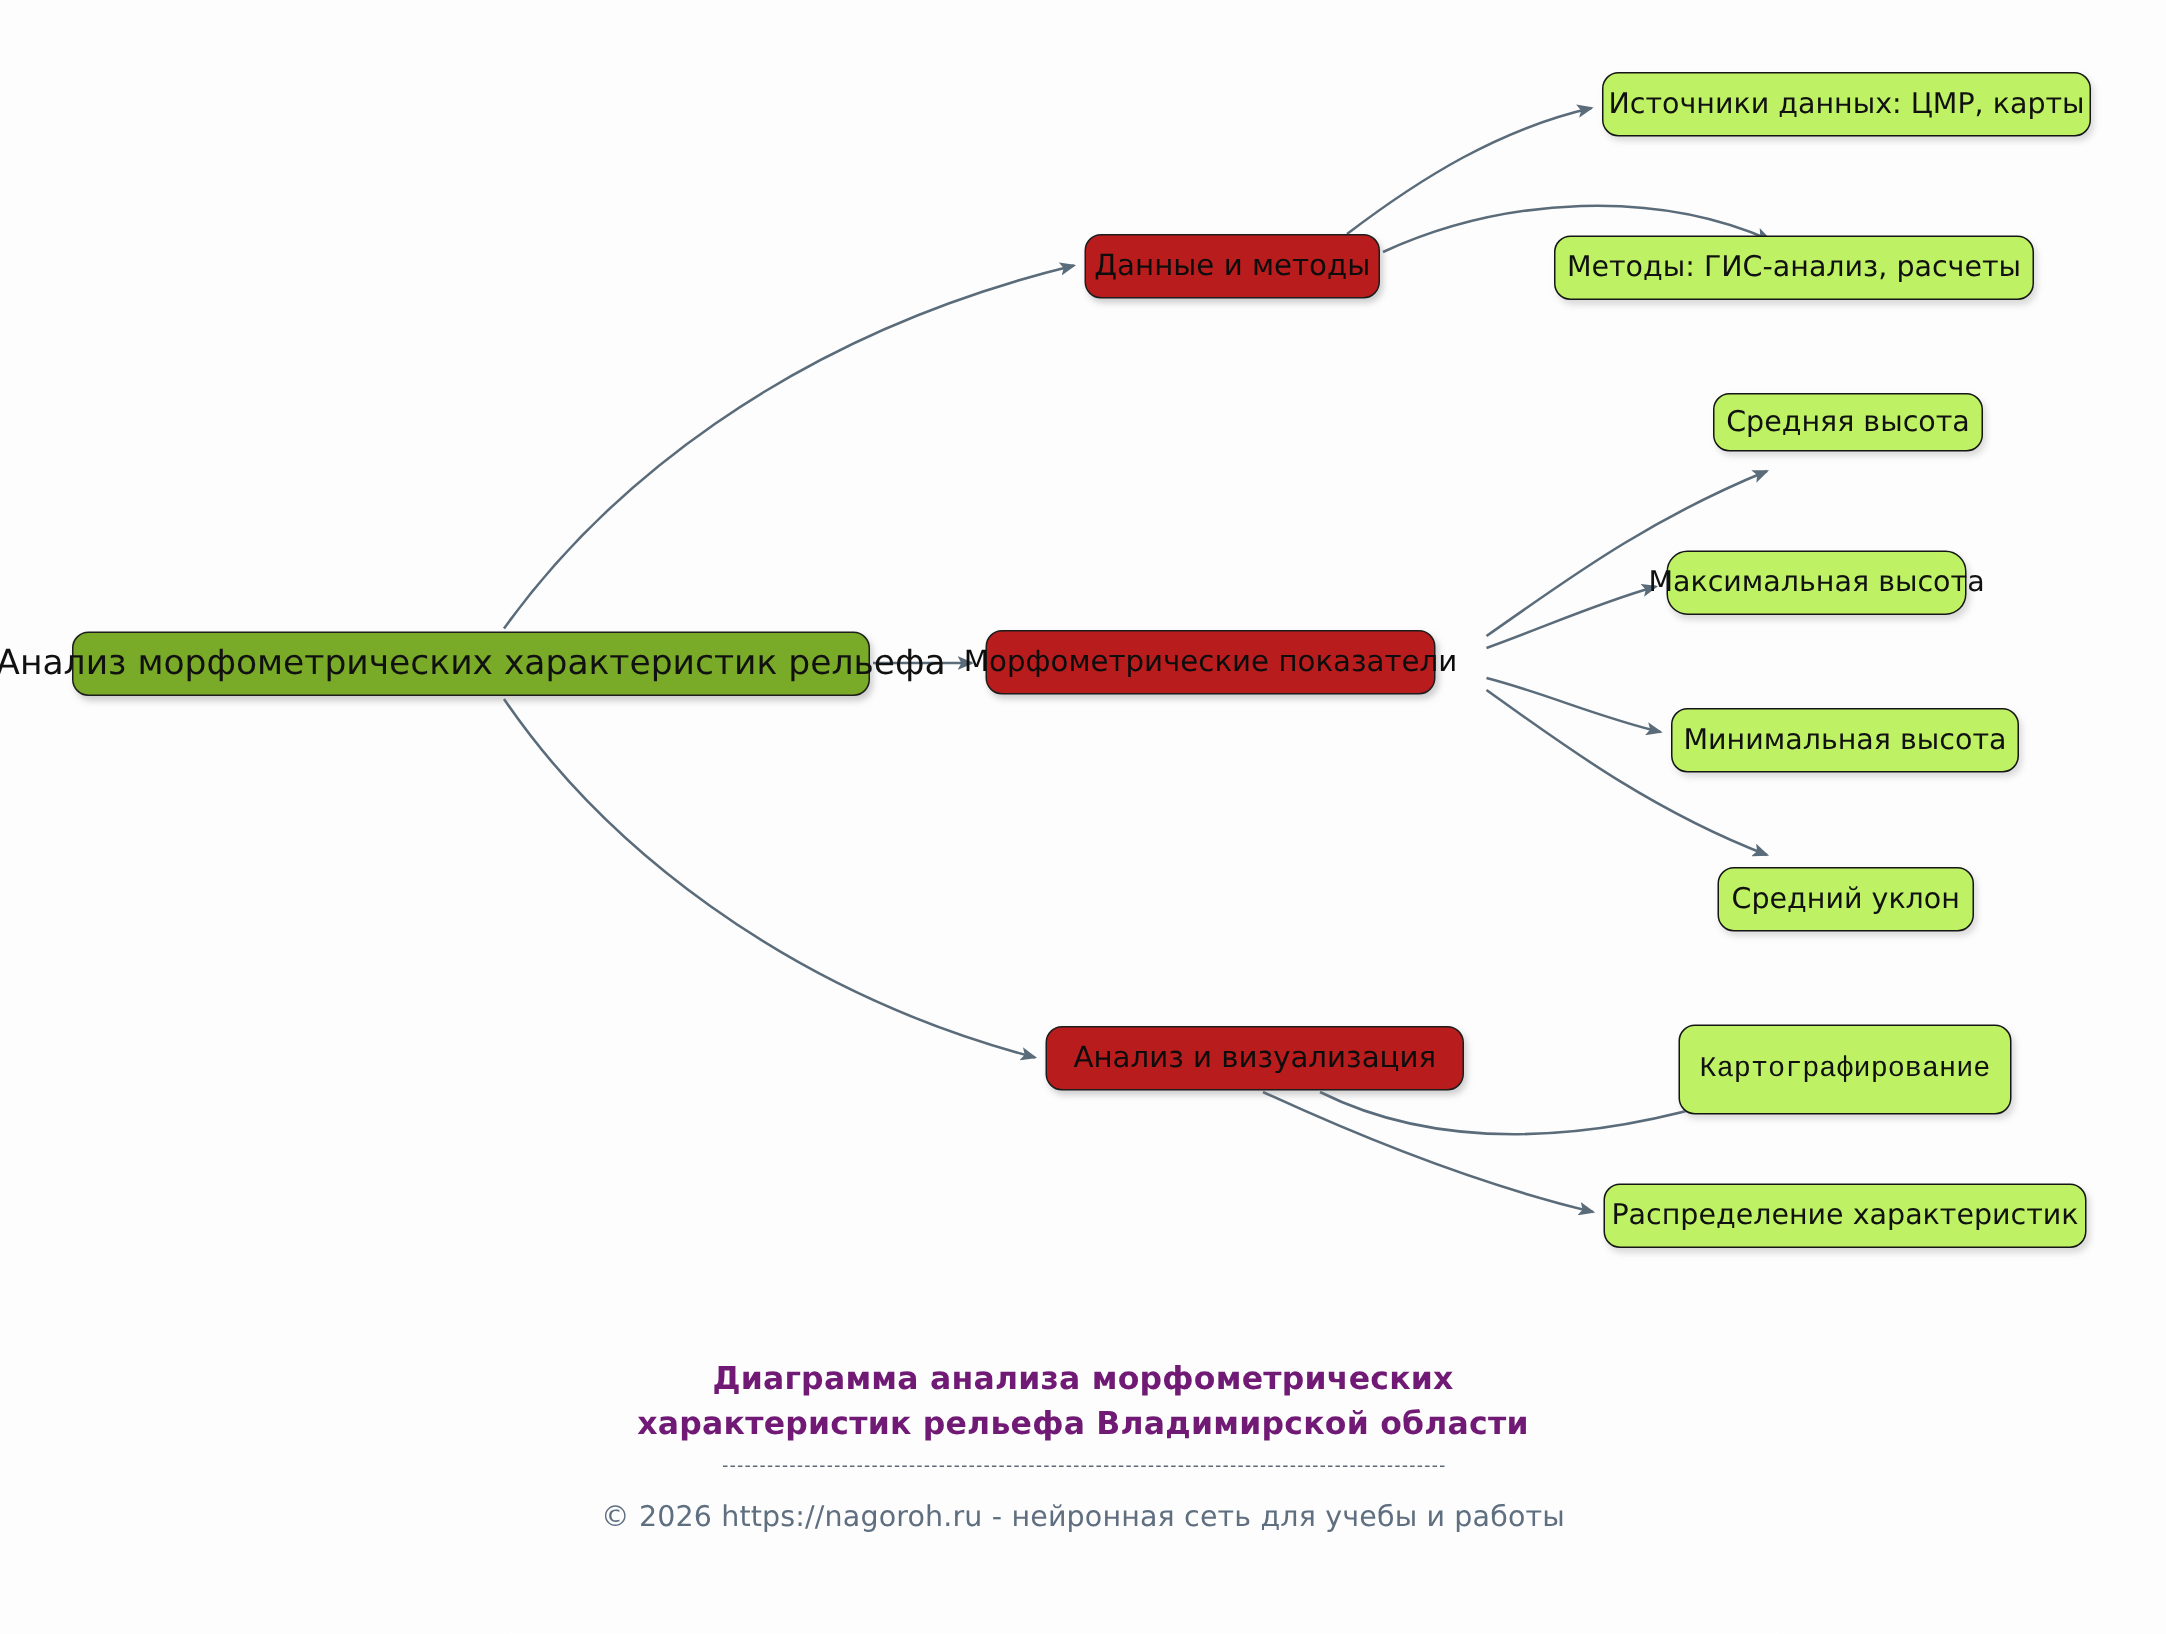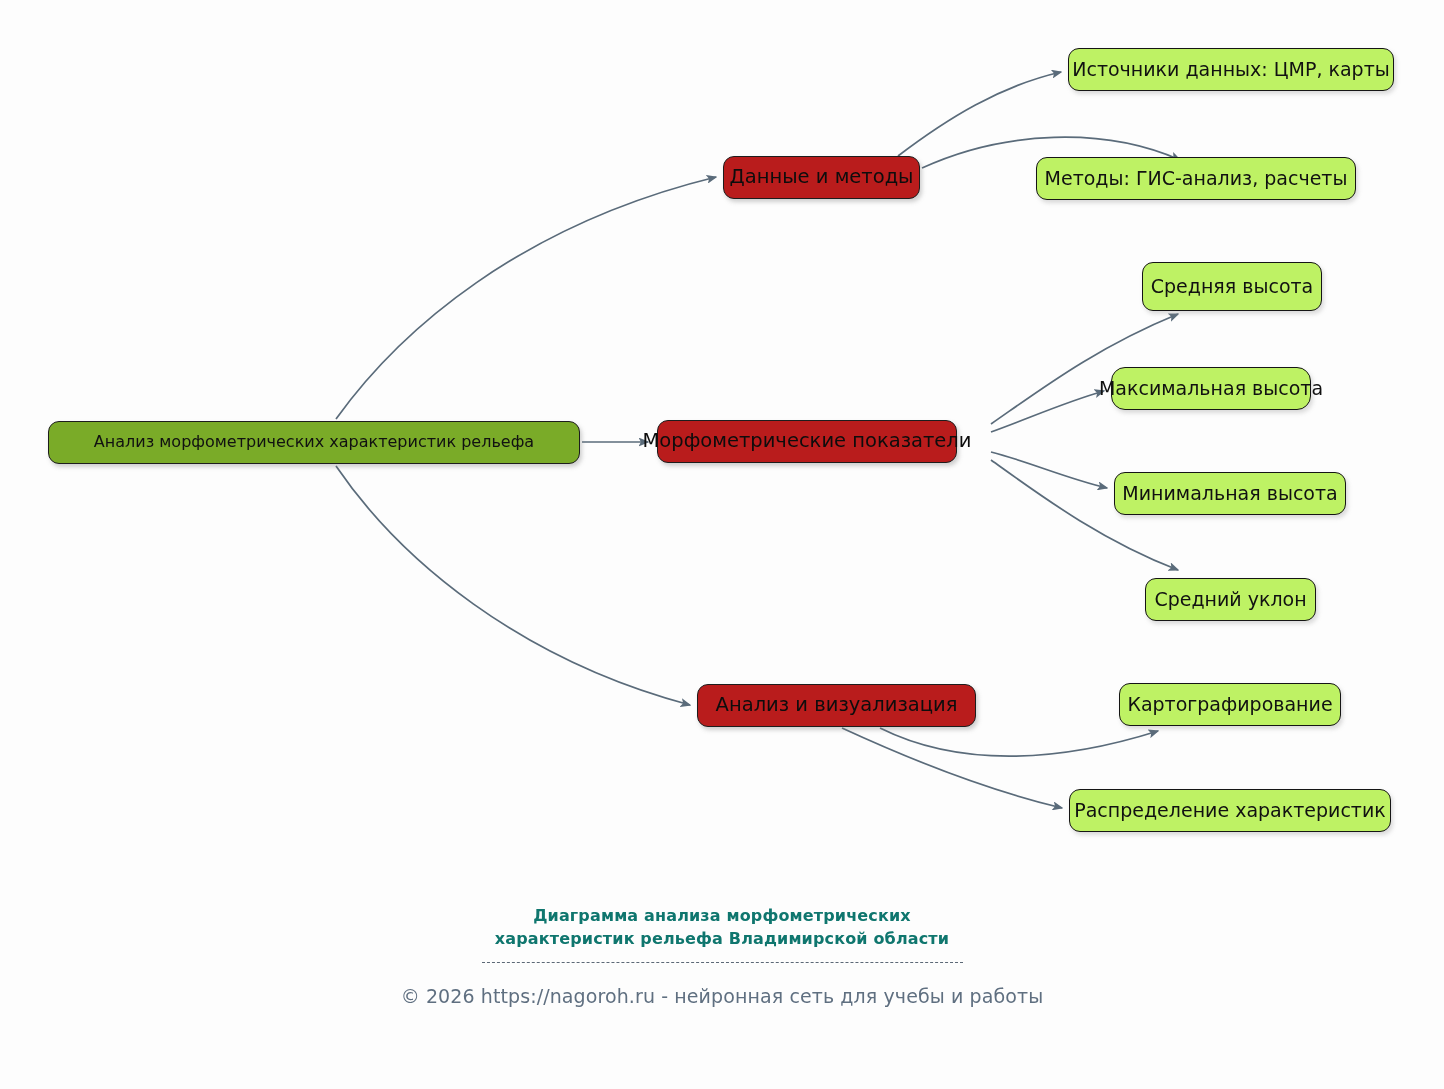--- a/index.html
+++ b/index.html
@@ -35,21 +35,21 @@
     text-align: center;
     white-space: nowrap;
     line-height: 1.15;
     z-index: 5;
   }
   .node-root {
     background: #7aab28;
     border: 1.6px solid #1d1d1d;
     border-radius: 11px;
     color: #111111;
-    font-size: 16px;
+    font-size: 23px;
     box-shadow: 2px 3px 4px rgba(120,120,120,0.35);
   }
   .node-branch {
     background: #b91c1c;
     border: 1.6px solid #1d1d1d;
     border-radius: 11px;
     color: #0d0d0d;
     font-size: 19.5px;
     box-shadow: 2px 3px 4px rgba(120,120,120,0.35);
   }
@@ -63,23 +63,23 @@
   }
   #footer {
     position: absolute;
     left: 0;
     width: 1444px;
     top: 905px;
     text-align: center;
     z-index: 6;
   }
   .footer-title {
-    font-size: 16px;
+    font-size: 21px;
     font-weight: bold;
-    color: #0f766e;
+    color: #701a75;
     line-height: 1.42;
     letter-spacing: 0.15px;
   }
   .footer-rule {
     width: 481px;
     margin: 12px auto 0 auto;
     border-top: 1.6px dashed #5c6876;
     height: 0;
   }
   .footer-copy {
@@ -141,37 +141,37 @@
   </div>
 
   <div class="node node-leaf" style="left:1068px; top:48px; width:326px; height:43px;">
     <span>Источники данных: ЦМР, карты</span>
   </div>
 
   <div class="node node-leaf" style="left:1036px; top:157px; width:320px; height:43px;">
     <span>Методы: ГИС-анализ, расчеты</span>
   </div>
 
-  <div class="node node-leaf" style="left:1142px; top:262px; width:180px; height:49px;">
+  <div class="node node-leaf" style="left:1142px; top:262px; width:180px; height:39px;">
     <span>Средняя высота</span>
   </div>
 
   <div class="node node-leaf" style="left:1111px; top:367px; width:200px; height:43px;border-radius:14px;">
     <span>Максимальная высота</span>
   </div>
 
   <div class="node node-leaf" style="left:1114px; top:472px; width:232px; height:43px;">
     <span>Минимальная высота</span>
   </div>
 
   <div class="node node-leaf" style="left:1145px; top:578px; width:171px; height:43px;">
     <span>Средний уклон</span>
   </div>
 
-  <div class="node node-leaf" style="left:1119px; top:683px; width:222px; height:43px;">
+  <div class="node node-leaf" style="left:1119px; top:683px; width:222px; height:60px;font-family:Liberation Mono, monospace;">
     <span>Картографирование</span>
   </div>
 
   <div class="node node-leaf" style="left:1069px; top:789px; width:322px; height:43px;">
     <span>Распределение характеристик</span>
   </div>
 
   <div id="footer">
     <div class="footer-title">
       <div>Диаграмма анализа морфометрических</div>

